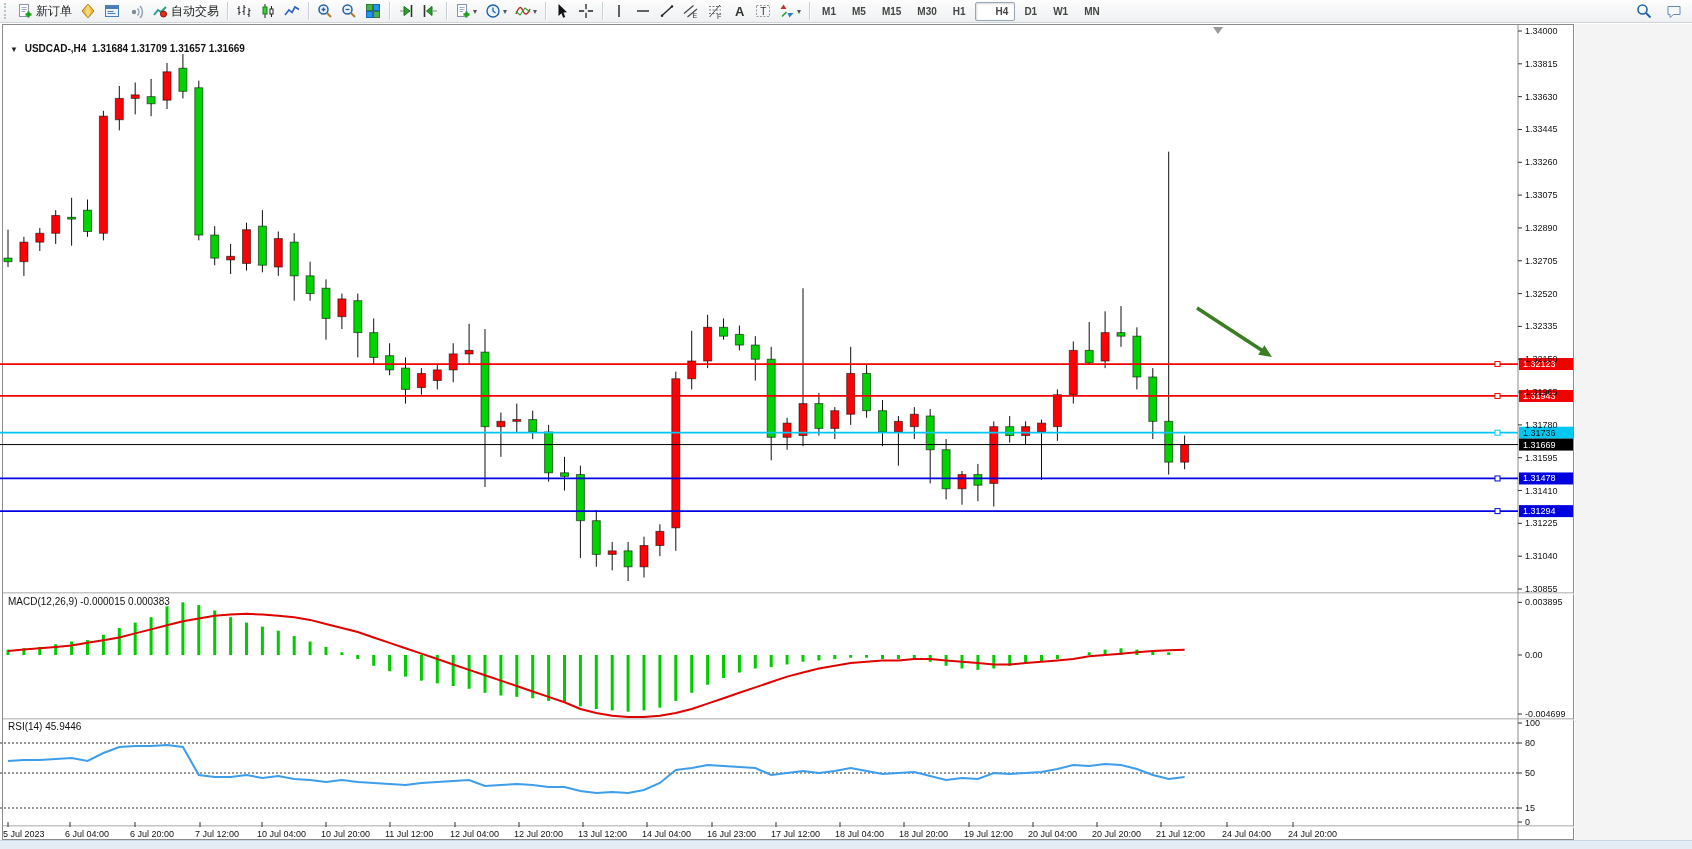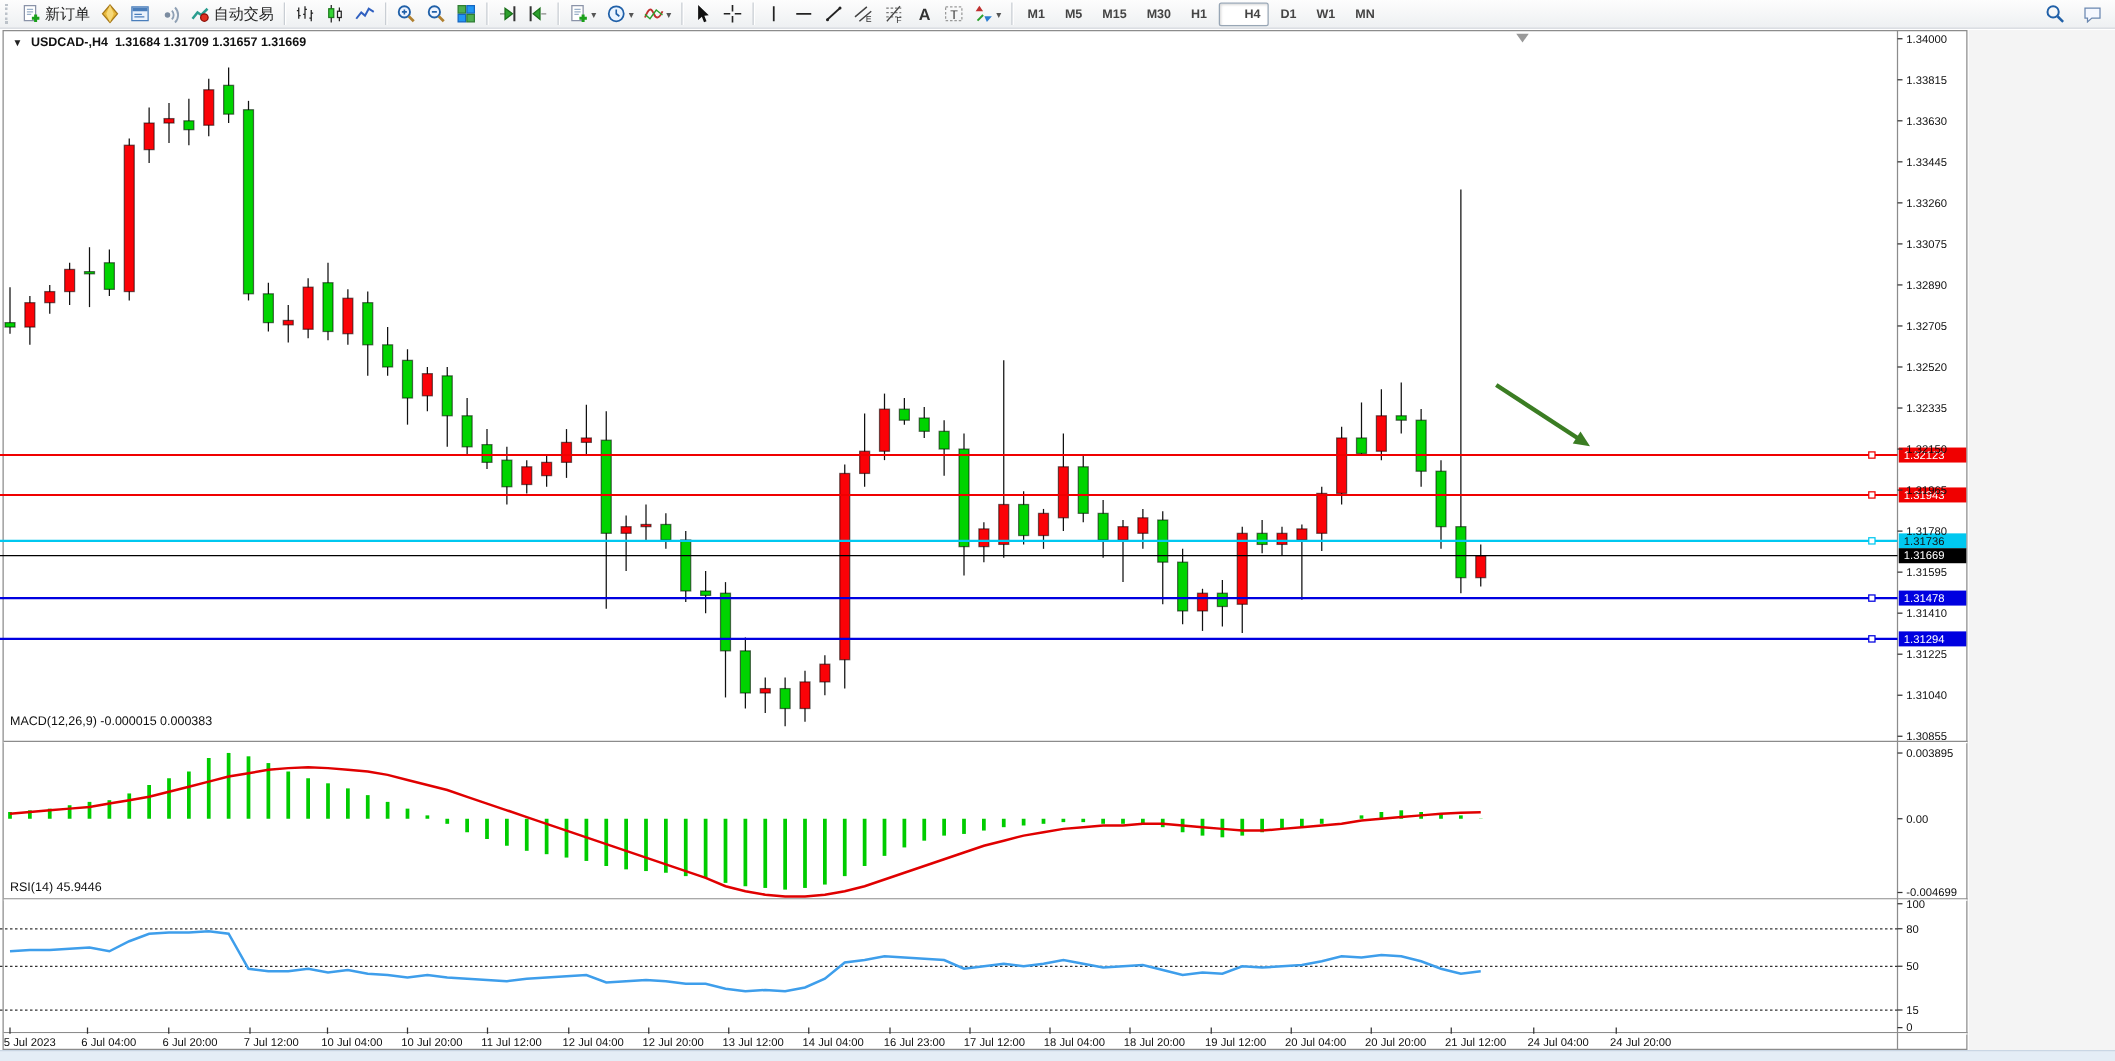--- a/index.html
+++ b/index.html
@@ -16,24 +16,24 @@
   .tfbtn.active{background:#fff;border:1px solid #98a6b5;box-shadow:inset 1px 1px 2px rgba(0,0,0,.15);padding-left:20px;}
   #tb-right{position:absolute;right:6px;top:1px;display:flex;align-items:center;height:20px;}
   #chat-badge{position:absolute;right:-5px;top:-4px;background:#e8401c;color:#fff;border-radius:7px;font-size:9px;font-weight:bold;padding:0 4px;line-height:12px;border:1px solid #fff;}
   
   #winframe{position:absolute;left:2px;top:24px;width:1572px;height:816px;border:1px solid #8c8c8c;background:#fff;box-sizing:border-box;}
   #mdi-right{position:absolute;left:1575px;top:24px;width:117px;height:825px;background:#f4f4f4;}
   #bottom-strip{position:absolute;left:0;top:840px;width:1692px;height:9px;background:#e4edf6;border-top:1px solid #c9d6e4;}
   #overlay{position:absolute;left:0;top:0;pointer-events:none;}
   
   .chart-label{position:absolute;font-size:10px;color:#111;white-space:nowrap;z-index:5;}
-  #main-title{left:10px;top:29px;font-weight:bold;}
+  #main-title{left:10px;top:43px;font-weight:bold;}
   #main-title .tri{font-size:8px;color:#222;margin-right:4px;}
-  #macd-label{left:8px;top:572px;}
-  #rsi-label{left:8px;top:705px;}
+  #macd-label{left:8px;top:596px;}
+  #rsi-label{left:8px;top:721px;}
 </style>
 </head>
 <body>
 <div id="app">
 
   <div id="toolbar">
     <div class="grip"></div>
     <div id="tb-buttons" style="display: flex; align-items: center;">
         <div class="tbtn">
           <svg width="16" height="16" viewBox="0 0 16 16">

